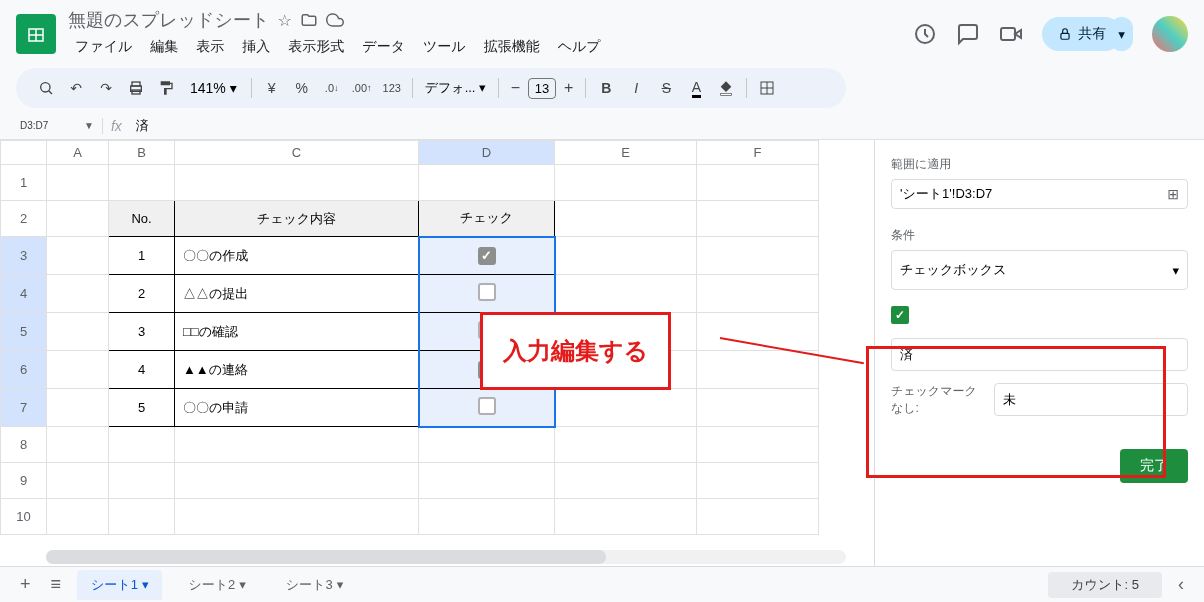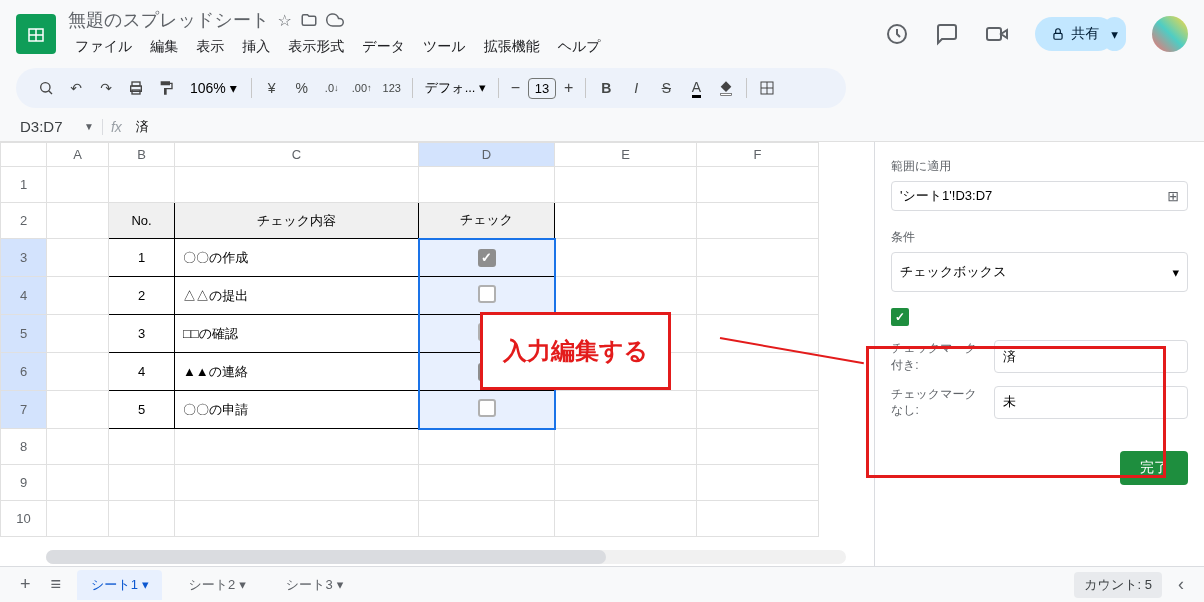--- a/index.html
+++ b/index.html
@@ -8,38 +8,38 @@
 
 .header { display: flex; align-items: center; padding: 8px 16px; background: #f8f9fa; }
 .logo { width: 40px; height: 40px; background: #0f9d58; border-radius: 4px; display: flex; align-items: center; justify-content: center; margin-right: 12px; }
 .logo svg { fill: white; }
 .title-area { flex: 1; }
 .title-row { display: flex; align-items: center; gap: 8px; }
 .doc-title { font-size: 18px; color: #5f6368; }
 .title-icon { color: #5f6368; cursor: pointer; }
 .menu-bar { display: flex; gap: 4px; margin-top: 2px; }
 .menu-item { font-size: 14px; color: #202124; padding: 4px 7px; cursor: pointer; border-radius: 4px; }
-.header-right { display: flex; align-items: center; gap: 26px; }
+.header-right { display: flex; align-items: center; gap: 19px; }
 .header-icon { width: 24px; height: 24px; color: #5f6368; cursor: pointer; }
 .share-btn { background: #c2e7ff; color: #001d35; border: none; border-radius: 20px; padding: 8px 16px; font-size: 14px; display: flex; align-items: center; gap: 6px; cursor: pointer; }
 .share-dd { background: #c2e7ff; border: none; border-radius: 20px; padding: 8px 8px; margin-left: -12px; cursor: pointer; color: #001d35;}
 .avatar { width: 36px; height: 36px; border-radius: 50%; background: linear-gradient(45deg, #ff6b6b, #4ecdc4, #ffd93d); }
 
 
 .toolbar { display: flex; align-items: center; padding: 4px 16px; gap: 2px; background: #edf2fa; border-radius: 24px; margin: 0 16px 8px 16px; height: 40px; width: 830px;}
 .tb-btn { width: 28px; height: 28px; display: flex; align-items: center; justify-content: center; color: #444746; cursor: pointer; border-radius: 4px; font-size: 14px; }
 .tb-sep { width: 1px; height: 20px; background: #c7c7c7; margin: 0 4px; }
 .zoom { font-size: 14px; padding: 4px 8px; cursor: pointer; }
 .font-sel { font-size: 13px; padding: 4px 6px; cursor: pointer; }
 .font-size-input { width: 28px; text-align: center; border: none; background: transparent; font-size: 13px; padding: 2px; }
 .fs-btn { padding: 2px 6px; cursor: pointer; font-size: 16px; color: #444; }
 
 
 .name-fx { display: flex; align-items: center; padding: 0 16px 4px 16px; gap: 8px; border-bottom: 1px solid #e0e0e0;}
-.name-box { width: 60px; font-size: 15px; color: #3c4043; padding: 2px 4px; }
+.name-box { width: 60px; font-size: 10px; color: #3c4043; padding: 2px 4px; }
 .name-dd { color: #5f6368; font-size: 10px; cursor: pointer; }
 .fx-sep { width: 1px; height: 16px; background: #dadce0; }
 .fx-label { font-style: italic; color: #9aa0a6; font-size: 14px; }
 .fx-input { border: none; background: transparent; font-size: 13px; padding: 2px 6px; flex:1; }
 
 
 .main { display: flex; height: calc(100% - 170px); }
 .grid-area { flex: 1; overflow: auto; position: relative; background: #fff; }
 .grid { border-collapse: collapse; table-layout: fixed; }
 .grid th, .grid td { border: 1px solid #e0e0e0; font-size: 13px; text-align: center; }
@@ -83,21 +83,21 @@
 .sb-actions { display: flex; justify-content: flex-end; gap: 12px; margin-top: 20px; }
 .btn-outline { border: 1px solid #dadce0; background: #fff; color: #1a73e8; padding: 8px 16px; border-radius: 4px; font-size: 14px; cursor: pointer; }
 .btn-fill { border: none; background: #1e8e3e; color: #fff; padding: 8px 20px; border-radius: 4px; font-size: 14px; cursor: pointer; margin-left: 26px; }
 
 
 .footer { position: absolute; bottom: 0; left: 0; right: 0; height: 36px; background: #f8f9fa; border-top: 1px solid #dadce0; display: flex; align-items: center; padding: 0 16px; gap: 12px; }
 .ft-btn { color: #5f6368; cursor: pointer; font-size: 18px; padding: 4px; }
 .sheet-tab { padding: 6px 14px; font-size: 13px; color: #5f6368; cursor: pointer; display: flex; align-items: center; gap: 4px; }
 .sheet-tab.active { color: #0b57d0; background: #e8f0fe; border-radius: 4px 4px 0 0; font-weight: 500;}
 .ft-right { margin-left: auto; display: flex; align-items: center; gap: 12px; }
-.count-badge { background: #e8eaed; padding: 4px 10px; border-radius: 4px; font-size: 13px; color: #3c4043; }
+.count-badge { background: #e8eaed; padding: 4px 23px; border-radius: 4px; font-size: 13px; color: #3c4043; }
 
 
 .callout { position: absolute; border: 3px solid #e31b1b; background: #fff; padding: 20px 20px; font-size: 24px; font-weight: bold; color: #e31b1b; z-index: 100; }
 .callout-line { position: absolute; height: 2px; background: #e31b1b; z-index: 99; transform-origin: left center;}
 .red-box { position: absolute; border: 3px solid #e31b1b; z-index: 98; pointer-events: none; }
 .scrollbar-track-h { position:absolute; left:46px; bottom:38px; height:14px; width:800px; background:#f1f1f1; border-radius:7px;}
 .scrollbar-thumb-h { height:100%; width:70%; background:#dadce0; border-radius:7px;}
 
 svg { display: block; }
 </style>
@@ -186,21 +186,21 @@
         <rect x="6" y="3" width="12" height="6"></rect>
         <rect x="4" y="9" width="16" height="8"></rect>
         <rect x="6" y="15" width="12" height="6"></rect>
       </svg>
     </span>
   <span class="tb-btn">
       <svg width="16" height="16" viewBox="0 0 24 24" fill="#444">
         <path d="M18 4V2H4v6h14V6h2v6H9v10h4V14h9V4z"></path>
       </svg>
     </span>
-  <span class="zoom"><span>106%</span> ▾</span>
+  <span class="zoom"><span>141%</span> ▾</span>
   <span class="tb-sep"></span>
   <span class="tb-btn">¥</span>
   <span class="tb-btn">%</span>
   <span class="tb-btn" style="font-size:11px;">.0<sub>↓</sub></span>
   <span class="tb-btn" style="font-size:11px;">.00<sub>↑</sub></span>
   <span class="tb-btn" style="font-size:11px;">123</span>
   <span class="tb-sep"></span>
   <span class="font-sel"><span>デフォ...</span> ▾</span>
   <span class="tb-sep"></span>
   <span class="fs-btn">−</span>
@@ -358,21 +358,20 @@
     </div>
     <div class="sb-label">条件</div>
     <div class="sb-select">
       <span>チェックボックス</span>
       <span>▾</span>
     </div>
     <div class="sb-check-row">
       <span class="sb-chk">✓</span>
     </div>
     <div class="sb-field-row">
-      <div class="sb-field-label">チェックマーク付き:</div>
       <input class="sb-field-input" value="済" style="">
     </div>
     <div class="sb-field-row">
       <div class="sb-field-label">チェックマークなし:</div>
       <input class="sb-field-input" value="未" style="">
     </div>
     <div class="sb-actions">
       <button class="btn-fill">完了</button>
     </div>
   </div>

